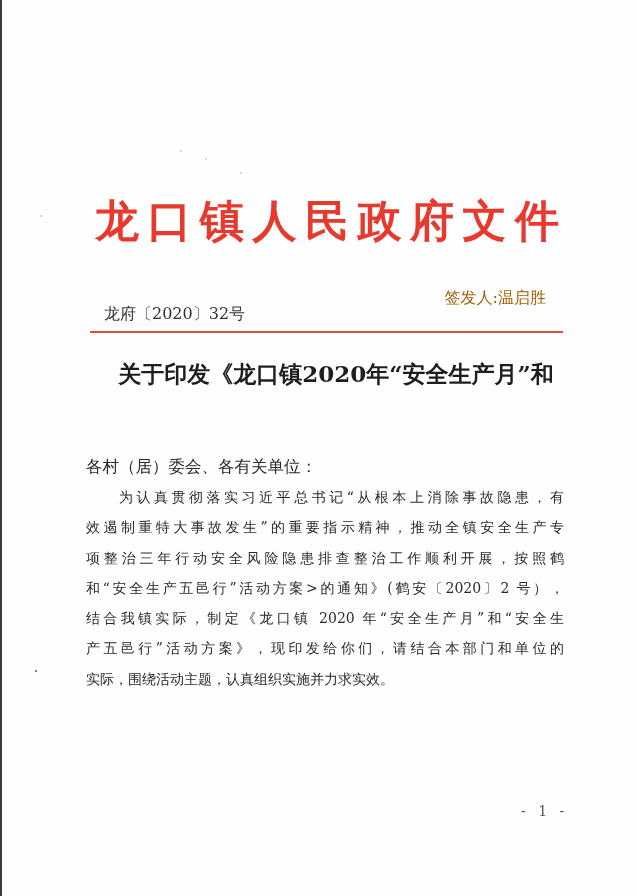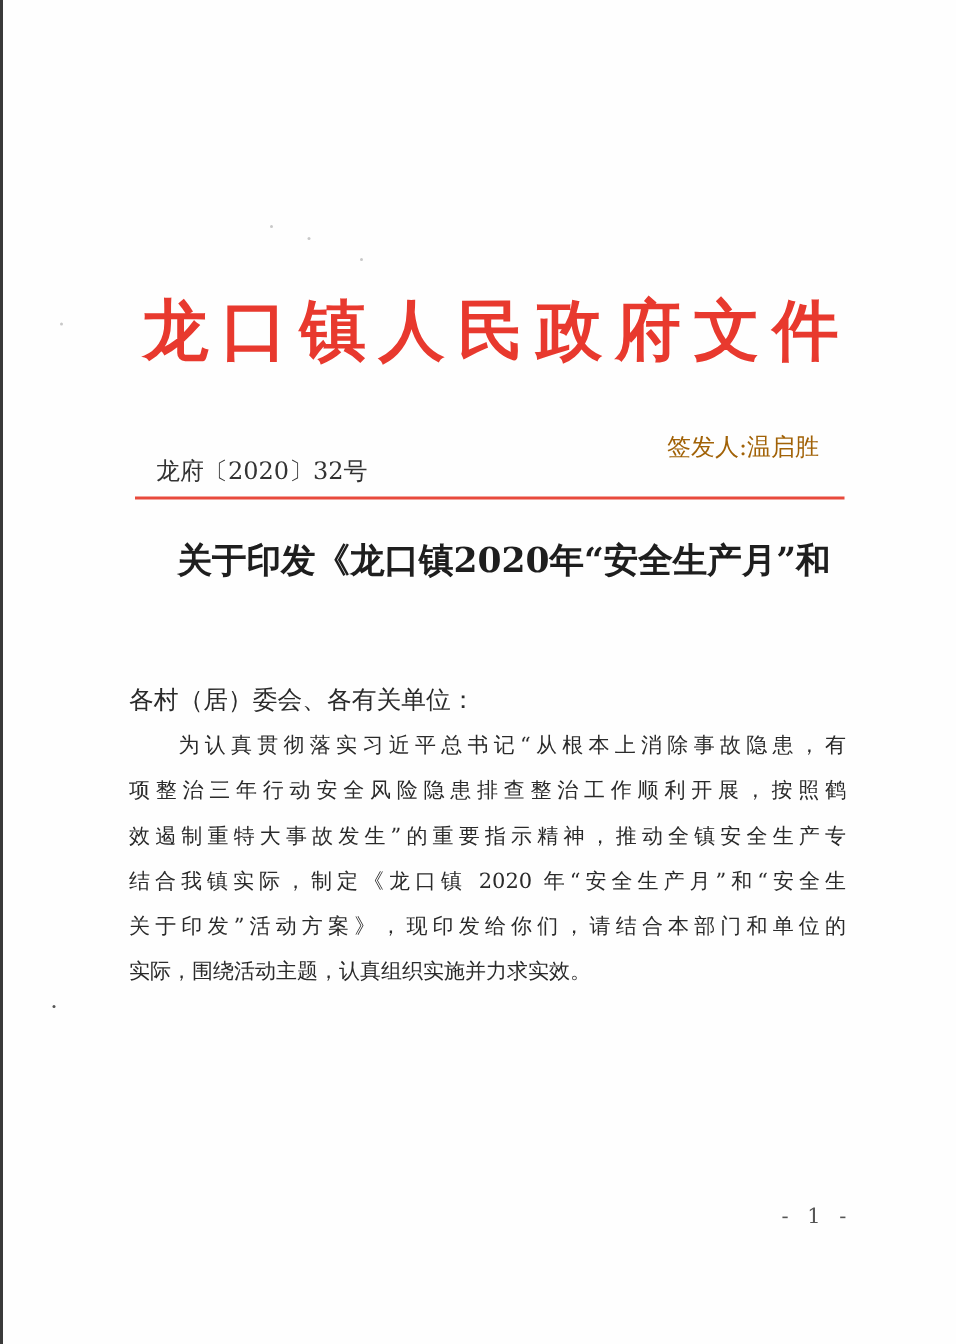--- a/index.html
+++ b/index.html
@@ -155,21 +155,22 @@
   <div class="red-rule"></div>
 
   <div class="title">
     <div>关于印发《龙口镇2020年“安全生产月”和</div>
   </div>
 
   <div class="salutation">各村（居）委会、各有关单位：</div>
 
   <div class="body-text">
     <div class="body-line indent">为认真贯彻落实习近平总书记“从根本上消除事故隐患，有</div>
+    <div class="body-line">效遏制重特大事故发生”的重要指示精神，推动全镇安全生产专</div>
     <div class="body-line">项整治三年行动安全风险隐患排查整治工作顺利开展，按照鹤</div>
-    <div class="body-line">效遏制重特大事故发生”的重要指示精神，推动全镇安全生产专</div>
+    <div class="body-line">和“安全生产五邑行”活动方案&gt;的通知》(鹤安〔2020〕2 号），</div>
     <div class="body-line">结合我镇实际，制定《龙口镇 2020 年“安全生产月”和“安全生</div>
-    <div class="body-line">关于印发”活动方案》，现印发给你们，请结合本部门和单位的</div>
+    <div class="body-line">产五邑行”活动方案》，现印发给你们，请结合本部门和单位的</div>
     <div class="body-line last">实际，围绕活动主题，认真组织实施并力求实效。</div>
   </div>
 
   <div class="page-number">- 1 -</div>
 </div>
 
 </body></html>

